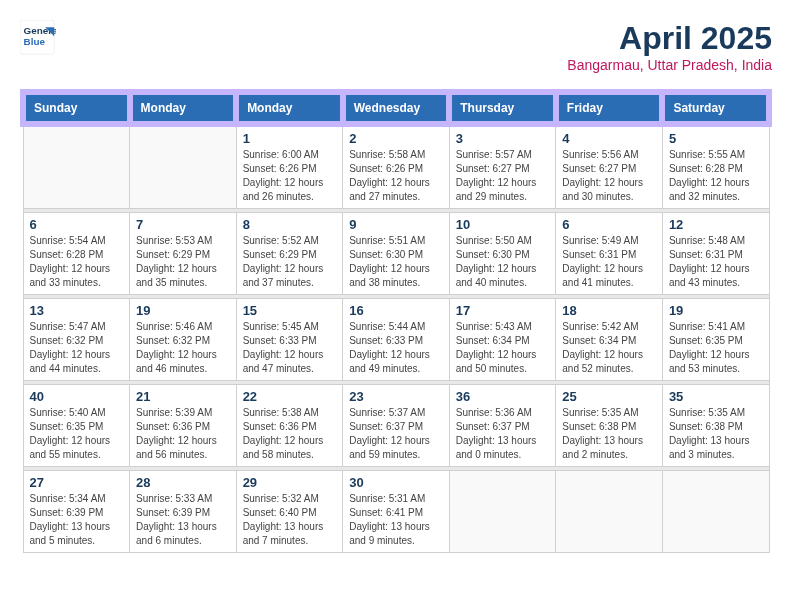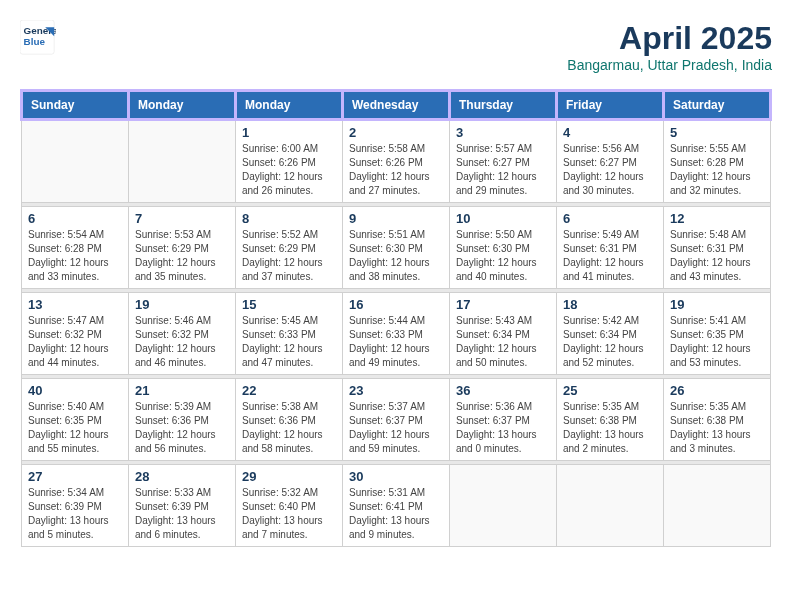--- a/index.html
+++ b/index.html
@@ -28,34 +28,34 @@
     .title-section {
       text-align: right;
     }
     .month-year {
       font-size: 32px;
       font-weight: bold;
       color: #1a3a5c;
     }
     .location {
       font-size: 14px;
-      color: #0f766e;
+      color: #be185d;
     }
     .calendar {
       width: 100%;
       border-collapse: collapse;
       font-size: 11px;
     }
     .calendar th {
       background-color: #2a6db5;
       color: #fff;
       text-align: left;
       padding: 6px 8px;
       font-size: 12px;
-      border: 3px solid #c4b5fd;
+      border: 6px solid #c4b5fd;
     }
     .calendar td {
       border: 1px solid #d0d0d0;
       vertical-align: top;
       padding: 4px 6px;
       width: calc(100% / 7);
       min-height: 80px;
       color: #333;
       background: #fff;
     }
@@ -221,21 +221,21 @@
         </td>
         <td>
           <div class="day-number">36</div>
           <div class="day-info">Sunrise: 5:36 AM<br>Sunset: 6:37 PM<br>Daylight: 13 hours and 0 minutes.</div>
         </td>
         <td>
           <div class="day-number">25</div>
           <div class="day-info">Sunrise: 5:35 AM<br>Sunset: 6:38 PM<br>Daylight: 13 hours and 2 minutes.</div>
         </td>
         <td>
-          <div class="day-number">26</div>
+          <div class="day-number">35</div>
           <div class="day-info">Sunrise: 5:35 AM<br>Sunset: 6:38 PM<br>Daylight: 13 hours and 3 minutes.</div>
         </td>
       </tr>
       <tr>
         <td colspan="7" class="row-separator" style="padding: 0px; height: 4px; background: rgb(232, 232, 232);"></td>
       </tr>
       <tr>
         <td>
           <div class="day-number">27</div>
           <div class="day-info">Sunrise: 5:34 AM<br>Sunset: 6:39 PM<br>Daylight: 13 hours and 5 minutes.</div>

